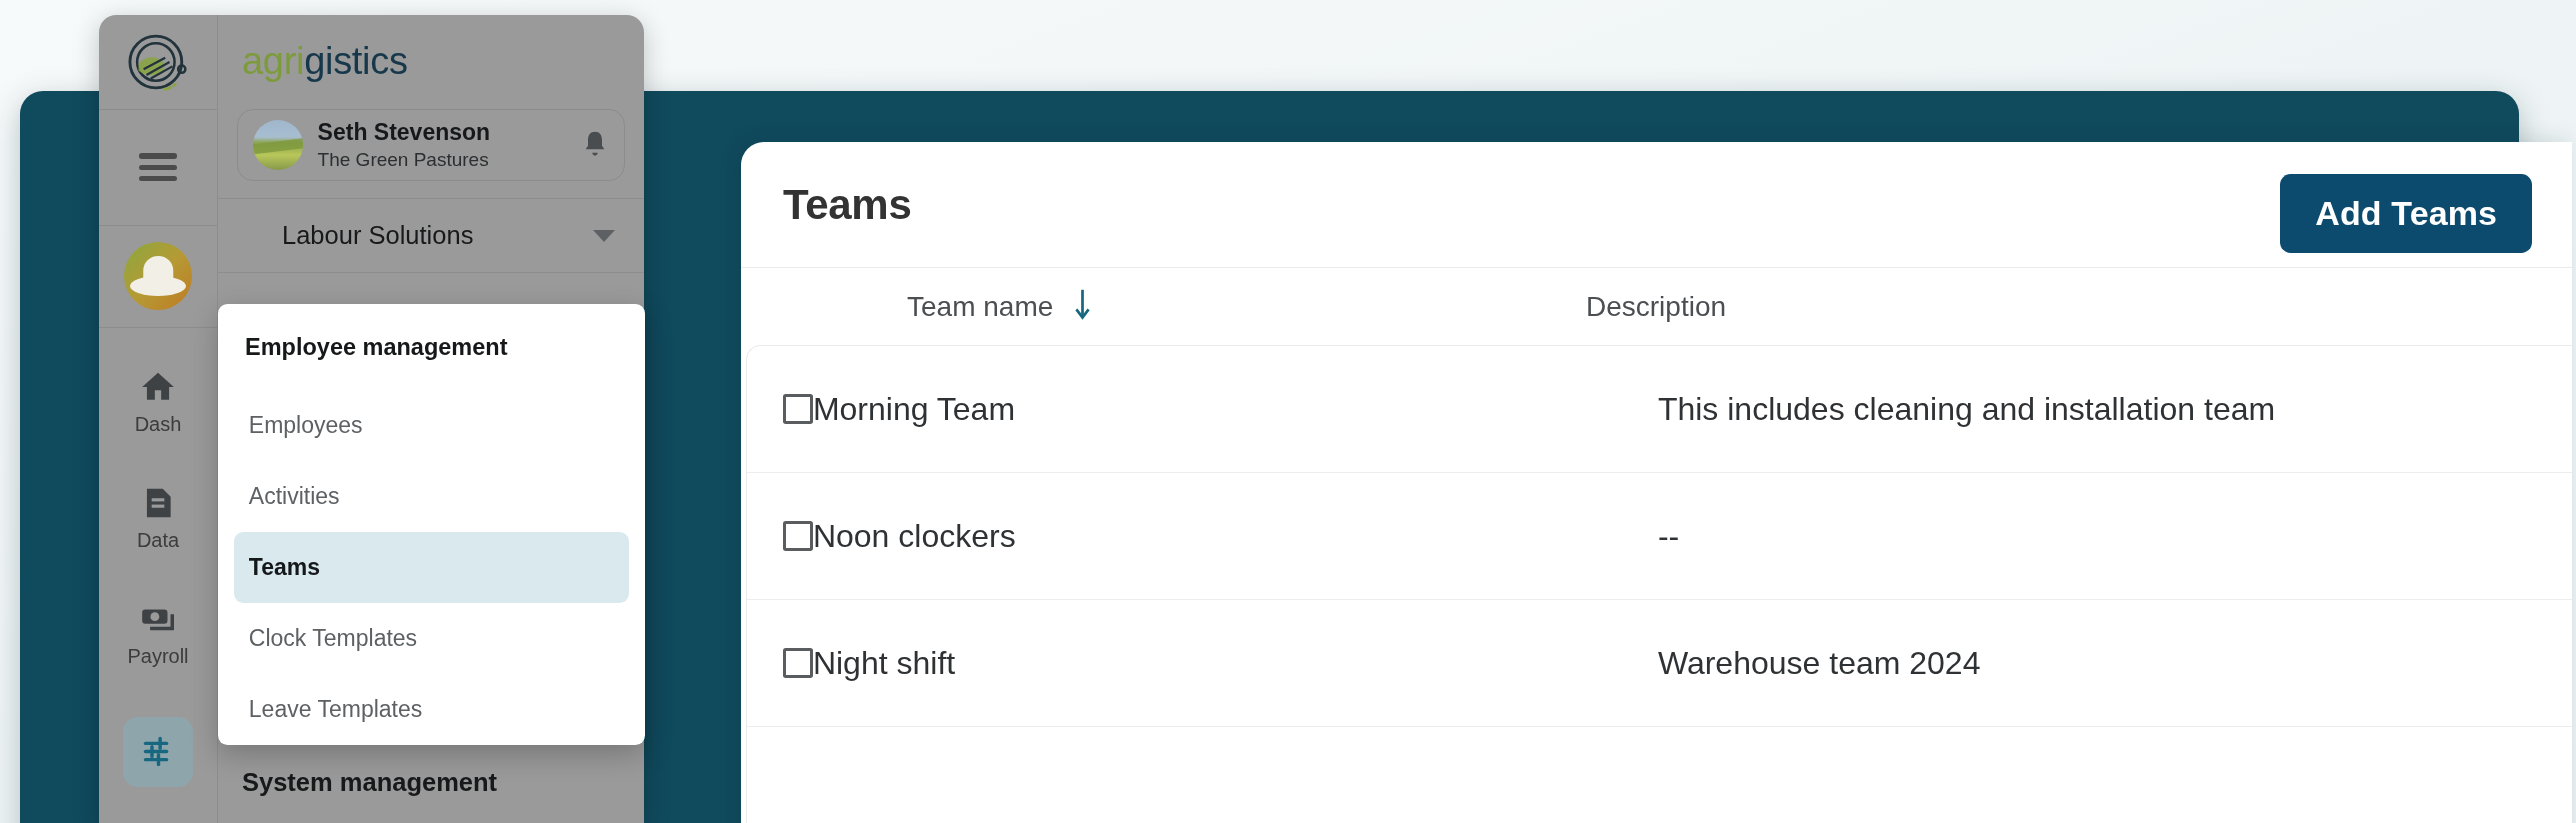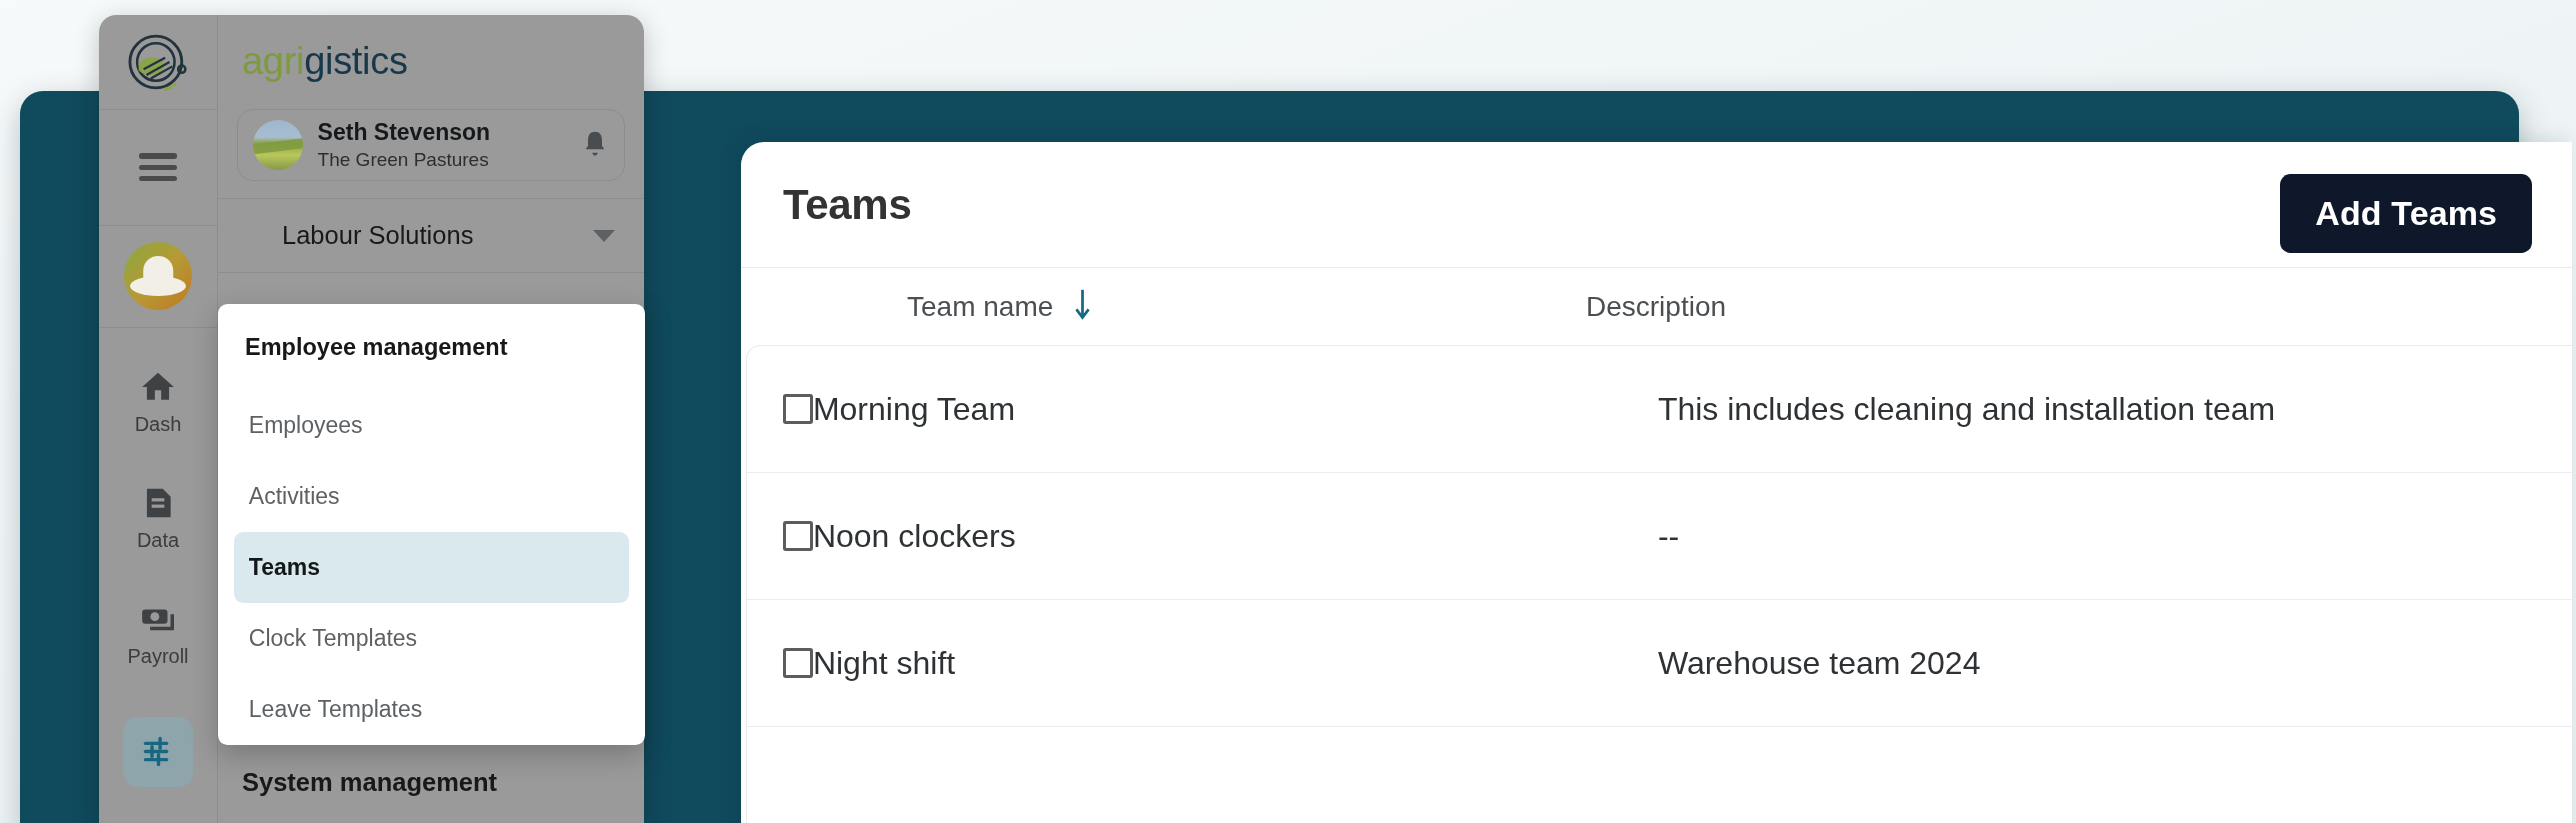--- a/index.html
+++ b/index.html
@@ -56,21 +56,21 @@
     font-size: 42px;
     font-weight: bold;
     color: #333333;
     letter-spacing: -0.3px;
   }
 
   .add-btn {
     position: absolute;
     right: 40px;
     top: 32px;
-    background: #0f172a;
+    background: #0c4a6e;
     color: #ffffff;
     border: none;
     border-radius: 10.7px;
     padding: 0 35px;
     height: 79px;
     font-size: 34px;
     font-weight: bold;
     font-family: "Liberation Sans", sans-serif;
     cursor: pointer;
     letter-spacing: 0.1px;

